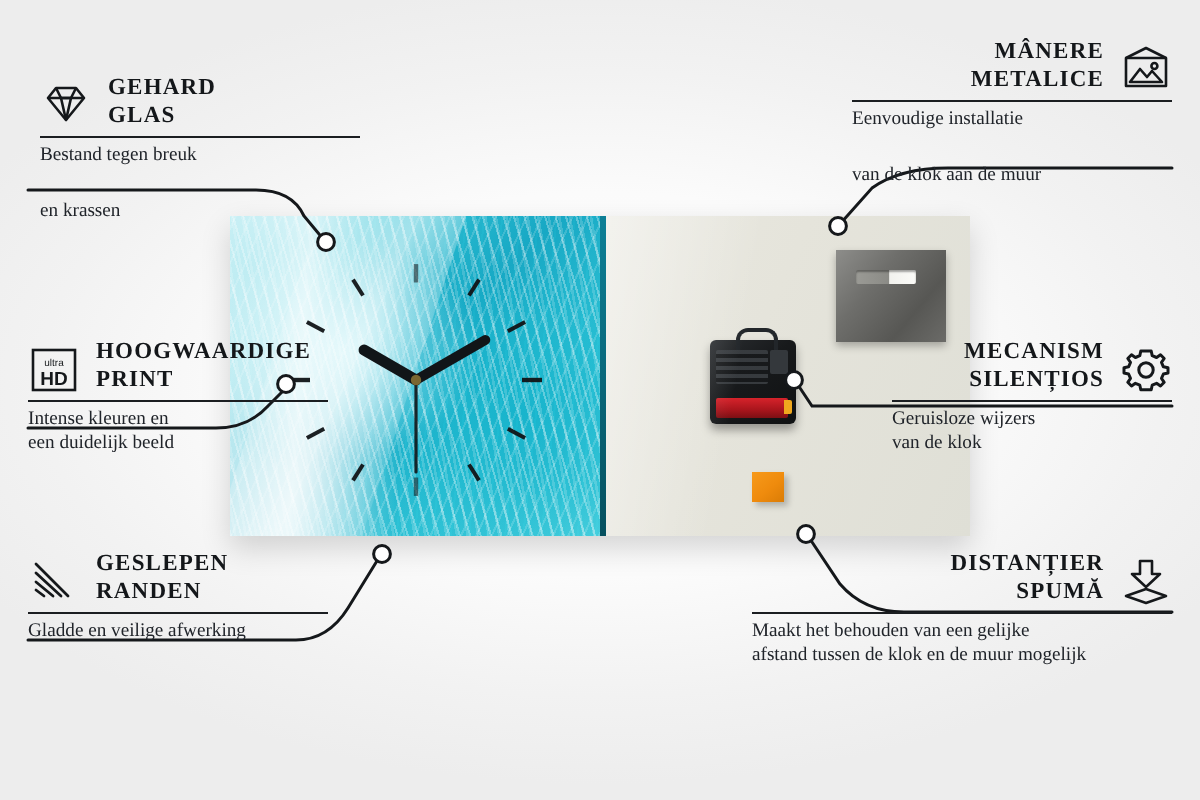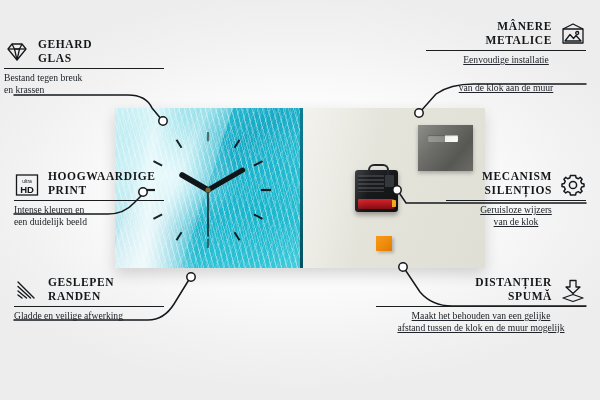--- a/index.html
+++ b/index.html
@@ -106,21 +106,21 @@
     font-size:11.5px;letter-spacing:.6px;color:#14171a;line-height:13.5px;
     text-transform:uppercase;font-weight:bold;white-space:nowrap;
   }
   .co-rule{height:1px;background:#1b1e21;margin-top:3px;}
   .co-sub{
     font-size:9.6px;line-height:11.6px;color:#20242a;margin-top:3px;white-space:nowrap;
   }
   .left .co-head{justify-content:flex-start;}
   .right .co-head{justify-content:flex-end;}
   .right .co-title{text-align:right;}
-  .right .co-sub{text-align:center;text-decoration:underline;}
+  .right .co-sub{text-align:left;}
   .ico{flex:0 0 auto;width:26px;height:22px;display:block;}
   svg{display:block;overflow:visible;}
   .lines{position:absolute;left:0;top:0;width:600px;height:400px;pointer-events:none;}
 </style>
 </head>
 <body>
 
 <div id="stage">
 
   <div class="product">
@@ -184,41 +184,41 @@
     <g fill="#ffffff" stroke="#15181b" stroke-width="1.5">
       <circle cx="163" cy="121" r="4.2"></circle>
       <circle cx="143" cy="192" r="4.2"></circle>
       <circle cx="191" cy="277" r="4.2"></circle>
       <circle cx="419" cy="113" r="4.2"></circle>
       <circle cx="397" cy="190" r="4.2"></circle>
       <circle cx="403" cy="267" r="4.2"></circle>
     </g>
   </svg>
 
-  <div class="callout left" style="left:4px;top:38px;width:160px">
+  <div class="callout left" style="left:20px;top:38px;width:160px">
     <div class="co-head">
       <span class="ico">
         <svg width="26" height="22" viewBox="0 0 26 22">
             <g fill="none" stroke="#15181b" stroke-width="1.3" stroke-linejoin="round">
           <path d="M4,8 L8,3 L18,3 L22,8 L13,19 Z"></path>
               <path d="M4,8 L22,8"></path>
               <path d="M8,3 L10.5,8 L13,19"></path>
               <path d="M18,3 L15.5,8 L13,19"></path>
               <path d="M10.5,8 L15.5,8"></path>
         </g>
           </svg>
       </span>
       <div>
         <div class="co-title">GEHARD</div>
         <div class="co-title">GLAS</div>
       </div>
     </div>
     <div class="co-rule" style="width:160px"></div>
     <div class="co-sub">Bestand tegen breuk</div>
-    <div class="co-sub" style="margin-top:0">en krassen</div>
+    <div class="co-sub" style="margin-top:16px">en krassen</div>
   </div>
 
   <div class="callout left" style="left:14px;top:170px;width:150px">
     <div class="co-head">
       <span class="ico">
         <svg width="26" height="24" viewBox="0 0 26 24">
           <rect x="2.5" y="2" width="21" height="20" fill="none" stroke="#15181b" stroke-width="1.3"></rect>
           <text x="13" y="10" font-family="Liberation Sans, sans-serif" font-size="5" text-anchor="middle" fill="#15181b">ultra</text>
           <text x="13" y="19.5" font-family="Liberation Sans, sans-serif" font-size="9.5" font-weight="bold" text-anchor="middle" fill="#15181b">HD</text>
         </svg>

